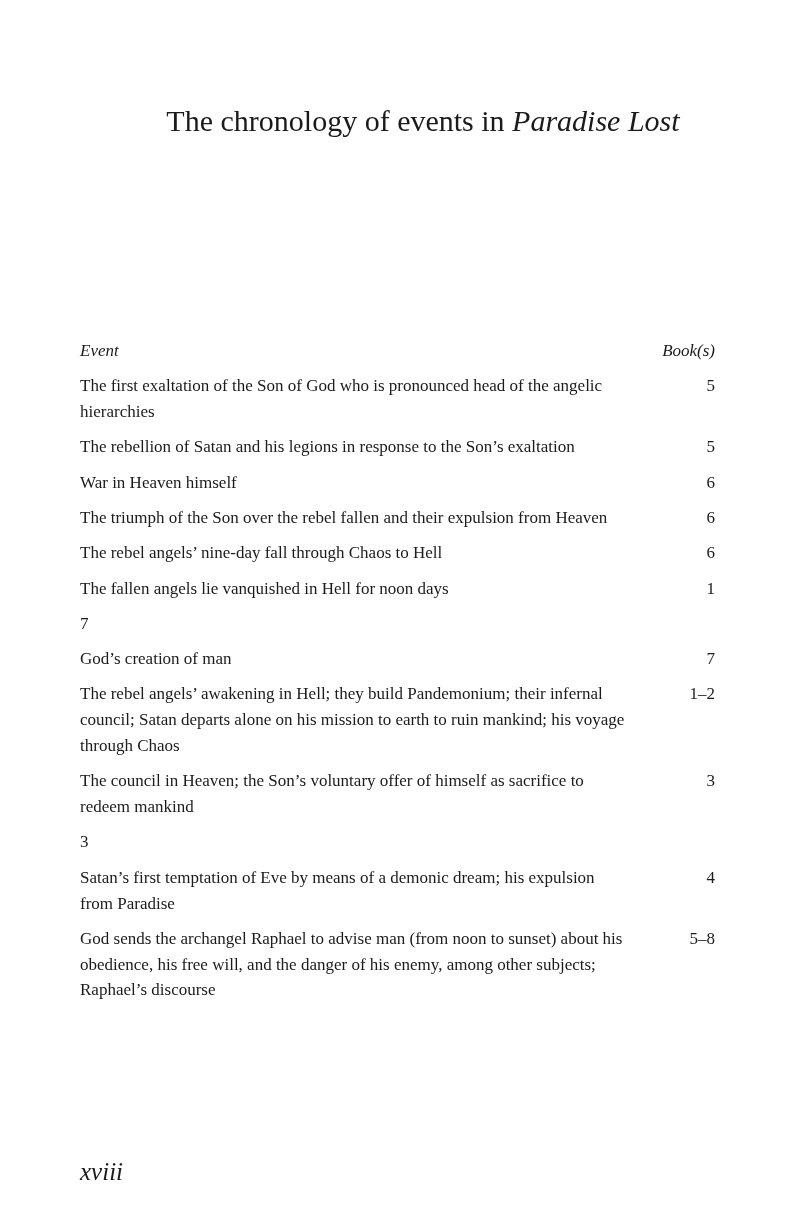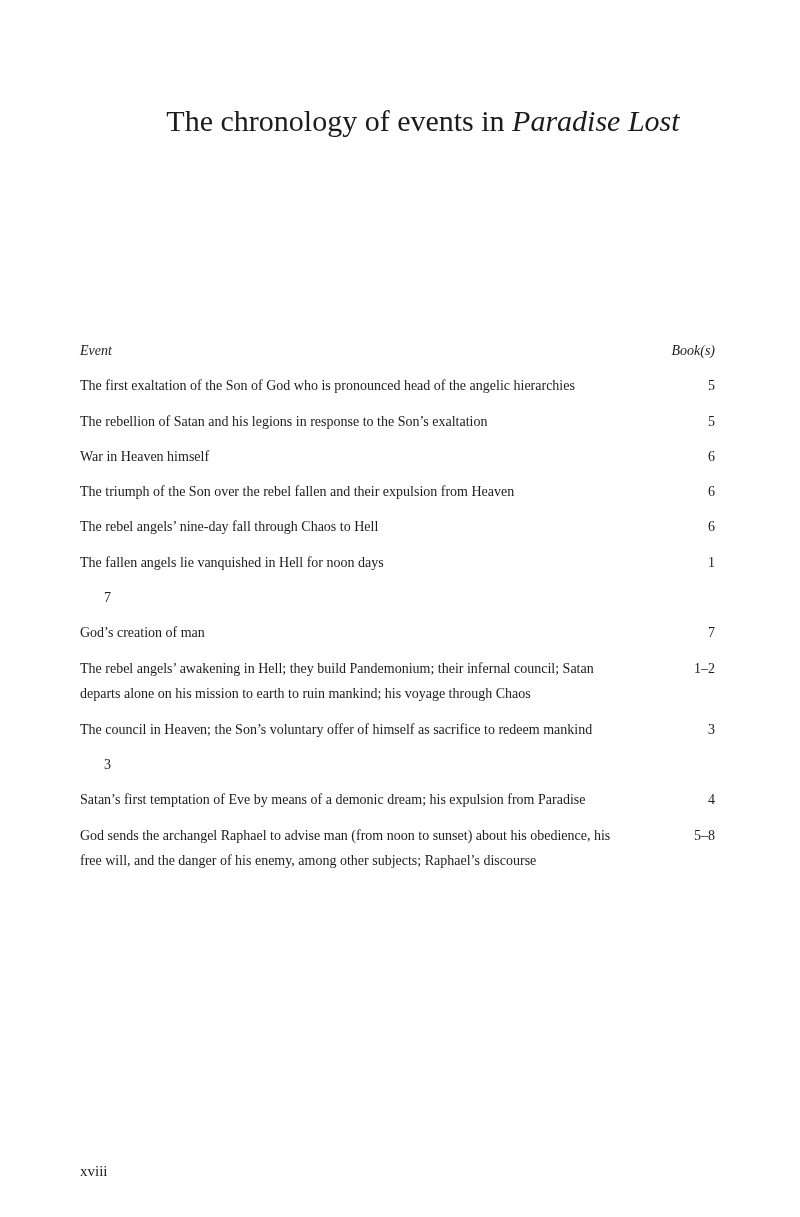--- a/index.html
+++ b/index.html
@@ -33,41 +33,41 @@
     position: absolute;
     top: 338px;
     left: 80px;
     width: 635px;
   }
   .row {
     display: flex;
     justify-content: space-between;
     align-items: flex-start;
     margin-top: 9.5px;
-    font-size: 14px;
+    font-size: 17px;
     line-height: 25.8px;
   }
   .row.header {
     margin-top: 0;
     font-style: italic;
   }
   .event {
     width: 548px;
   }
   .books {
     text-align: right;
     white-space: nowrap;
-    margin-left: 24px;
   }
   .pagenum {
     position: absolute;
     top: 1159px;
     left: 80px;
-    font-size: 15px;
+    font-size: 25px;
     line-height: 25.8px;
+    font-style: italic;
   }
 </style>
 </head>
 <body>
 
 <div>
 
   <h1 class="title"><span>The chronology of events in </span><em>Paradise Lost</em></h1>
 
   <div class="chron-table">

